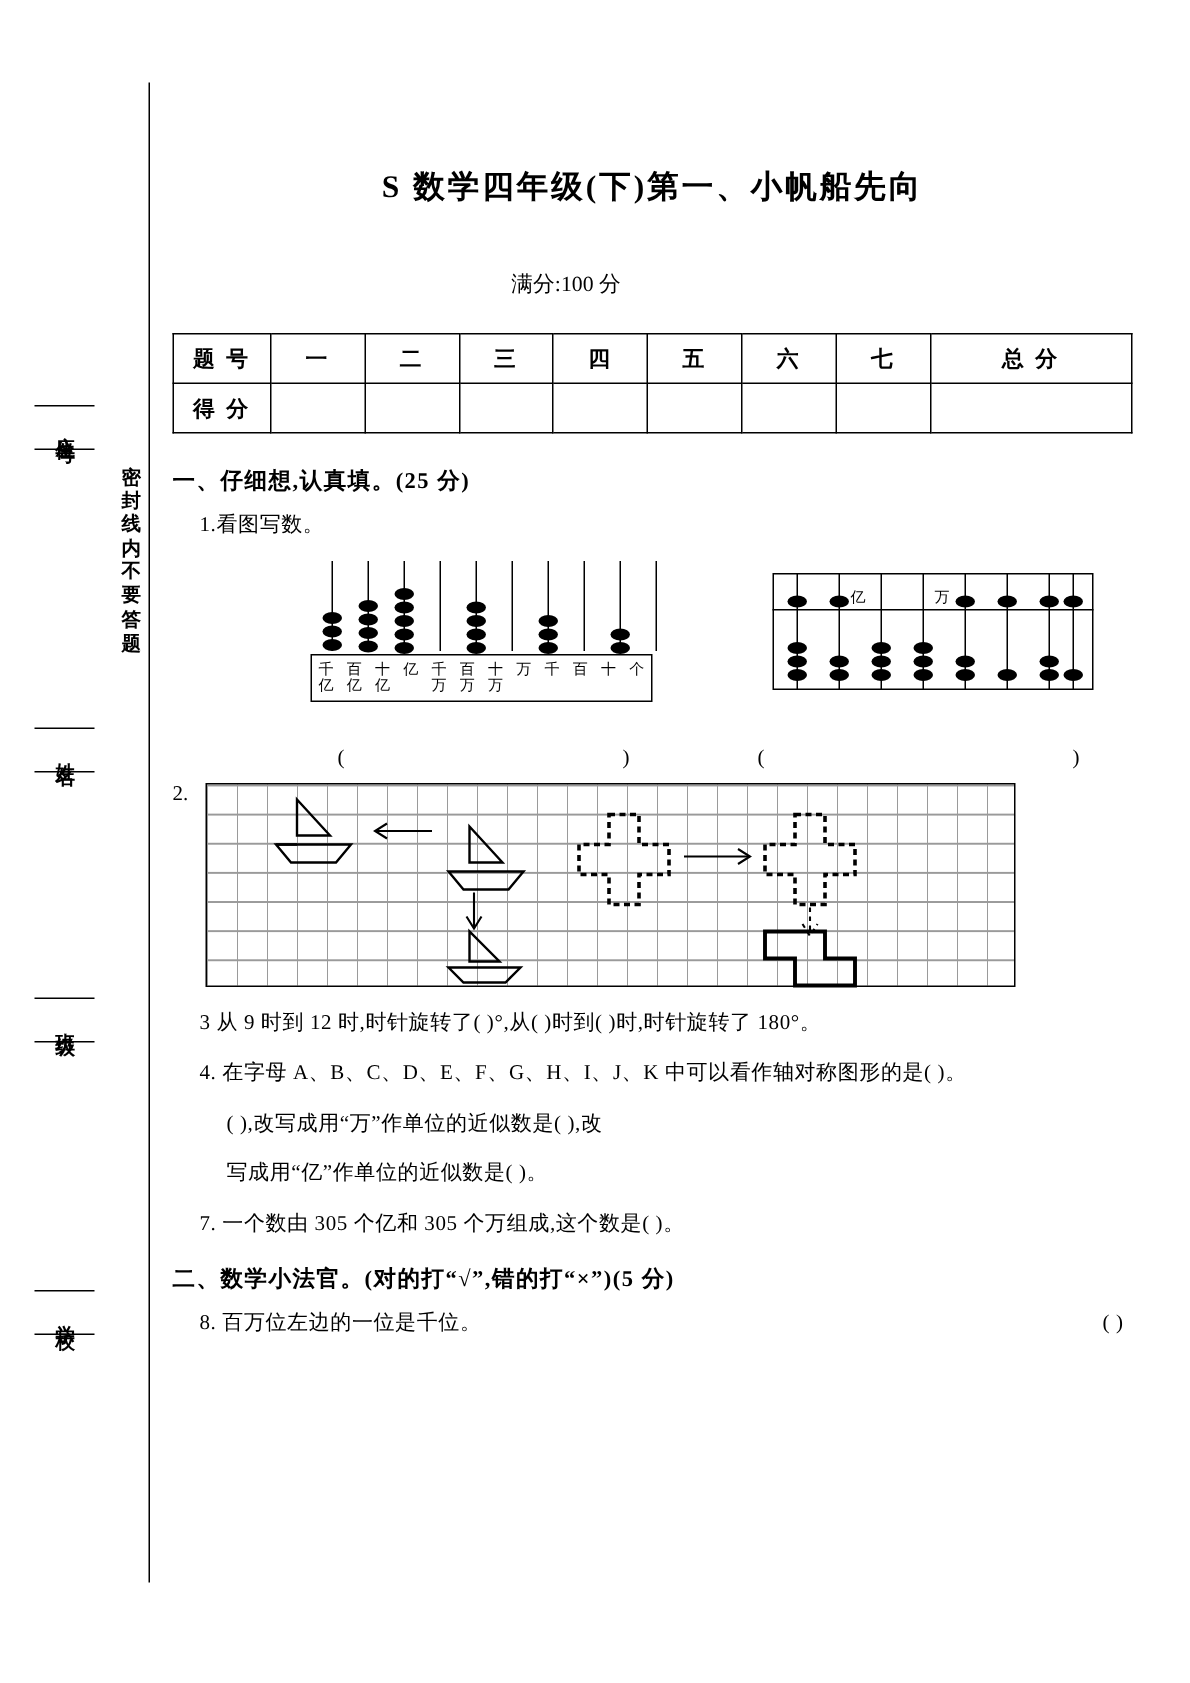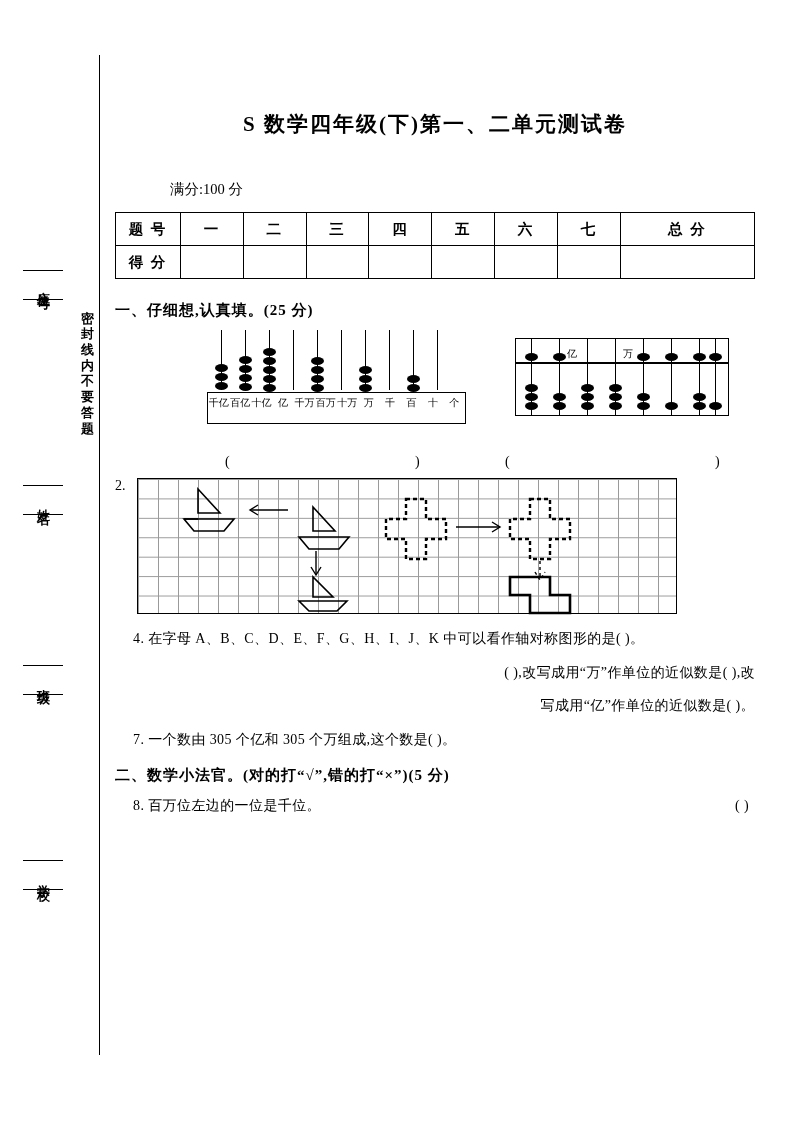--- a/index.html
+++ b/index.html
@@ -83,24 +83,24 @@
     margin-top: 55px;
     font-family: "Liberation Serif", serif;
   }
   .subline {
     margin-top: 42px;
     display: flex;
     font-size: 14.5px;
     padding: 0 55px;
   }
   .subline .t1 { width: 54%; text-align: center; }
-  .subline .t2 { width: 46%; text-align: left; }
+  .subline .t2 { width: 46%; text-align: right; }
 
   table.scoretable {
-    margin-top: 13px;
+    margin-top: 23px;
     border-collapse: collapse;
     width: 100%;
   }
   table.scoretable td {
     border: 1px solid #000;
     height: 30px;
     text-align: center;
     font-size: 14.5px;
     font-weight: bold;
     letter-spacing: 2px;
@@ -113,21 +113,21 @@
     margin-top: 22px;
     letter-spacing: 1px;
   }
   .q {
     font-size: 14px;
     margin-top: 9px;
     line-height: 1.75;
     letter-spacing: 0.4px;
   }
   .q-indent { margin-left: 18px; }
-  .q-indent2 { margin-left: 36px; text-align: right; }
+  .q-indent2 { margin-left: 36px; }
 
   
   .fig-row1 {
     position: relative;
     height: 130px;
     margin-top: 4px;
   }
   .fig-left {
     position: absolute;
     left: 92px;
@@ -247,21 +247,21 @@
   </div>
   <div class="field-block" style="top:265px;">
     <div class="field-line-top"></div>
     <span class="ftext">座位号</span>
     <div class="field-line-bot"></div>
   </div>
 </div>
 
 <div class="page">
 
-  <div class="title">S 数学四年级(下)第一、二单元测试卷</div>
+  <div class="title">S 数学四年级(下)第一、小帆船先向</div>
 
   <div class="subline">
     <div class="t2">满分:100 分</div>
   </div>
 
   <table class="scoretable">
     <tbody>
         <tr>
       <td class="head">题 号</td>
       <td>一</td>
@@ -282,20 +282,21 @@
       <td></td>
       <td></td>
       <td></td>
       <td></td>
     </tr>
   </tbody>
     </table>
 
   <div class="sec-head">一、仔细想,认真填。(25 分)</div>
 
+  <div class="q q-indent">1.看图写数。</div>
 
   <div class="fig-row1">
 
     <div class="fig-left">
 
       <div class="rod" style="left:14px;  top:6px;  height:60px;"></div>
       <div class="rod" style="left:38px;  top:6px;  height:60px;"></div>
       <div class="rod" style="left:62px;  top:6px;  height:60px;"></div>
       <div class="rod" style="left:86px;  top:6px;  height:60px;"></div>
       <div class="rod" style="left:110px; top:6px; height:60px;"></div>
@@ -320,21 +321,21 @@
       <div class="bead" style="left:110px; top:33px;"></div>
       <div class="bead" style="left:110px; top:42px;"></div>
       <div class="bead" style="left:110px; top:51px;"></div>
       <div class="bead" style="left:110px; top:60px;"></div>
       <div class="bead" style="left:158px; top:42px;"></div>
       <div class="bead" style="left:158px; top:51px;"></div>
       <div class="bead" style="left:158px; top:60px;"></div>
       <div class="bead" style="left:206px; top:51px;"></div>
       <div class="bead" style="left:206px; top:60px;"></div>
 
-      <div class="labelbox" style="left:0px; top:68px; width:259px; height:32px;">
+      <div class="labelbox" style="left:0px; top:68px; width:228px; height:32px;">
         <span>
           <span class="lbl-two">千亿</span>
         </span>
         <span>
           <span class="lbl-two">百亿</span>
         </span>
         <span>
           <span class="lbl-two">十亿</span>
         </span>
         <span>
@@ -466,20 +467,21 @@
           <path d="M397 93 L402 101 L407 93"></path>
         </g>
 
         <g stroke="#000" fill="none" stroke-width="2.6">
           <path d="M392 98 L412 98 L412 116 L432 116 L432 134 L392 134 L392 116 L372 116 L372 98 Z"></path>
         </g>
       </svg>
     </div>
   </div>
 
+  <div class="q q-indent">3 从 9 时到 12 时,时针旋转了(         )°,从(      )时到(      )时,时针旋转了 180°。</div>
   <div class="q q-indent">4. 在字母 A、B、C、D、E、F、G、H、I、J、K 中可以看作轴对称图形的是(        )。</div>
   <div class="q q-indent2">(                             ),改写成用“万”作单位的近似数是(          ),改</div>
   <div class="q q-indent2">写成用“亿”作单位的近似数是(         )。</div>
   <div class="q q-indent">7. 一个数由 305 个亿和 305 个万组成,这个数是(                   )。</div>
 
   <div class="sec-head sec2">二、数学小法官。(对的打“√”,错的打“×”)(5 分)</div>
   <div class="q q-indent">
     <span class="tail-paren">(          )</span>
     <span>8. 百万位左边的一位是千位。</span>
   </div>

